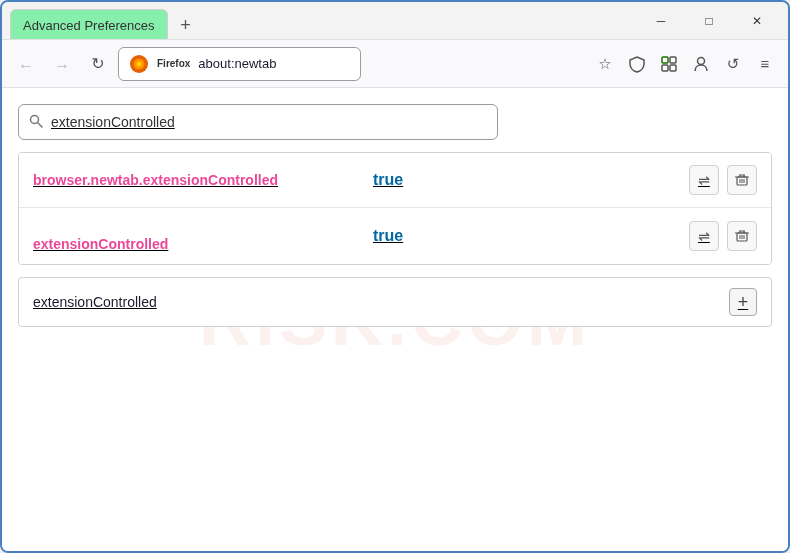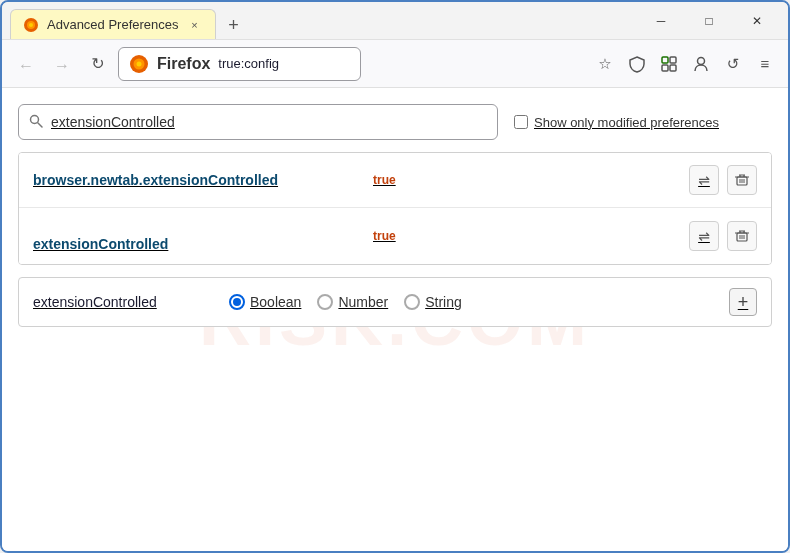--- a/index.html
+++ b/index.html
@@ -25,31 +25,32 @@
       border-bottom: 1px solid #e0e0e0;
       gap: 0;
     }
     .tab-strip {
       display: flex;
       align-items: flex-end;
       height: 100%;
       flex: 1;
     }
     .tab-active {
-      background: #fef9c3;
+      background: #86efac;
       border: 1px solid #d0d0d0;
       border-bottom: none;
       border-radius: 6px 6px 0 0;
       padding: 0 12px;
       height: 30px;
       display: flex;
       align-items: center;
       gap: 8px;
       font-size: 13px;
       color: #333;
+      flex-direction: column;
     }
     .tab-close {
       width: 16px;
       height: 16px;
       border-radius: 50%;
       display: flex;
       align-items: center;
       justify-content: center;
       font-size: 11px;
       color: #555;
@@ -112,21 +113,21 @@
       background: white;
       border: 1.5px solid #9b9ba0;
       border-radius: 6px;
       padding: 0 10px;
       height: 34px;
       gap: 8px;
       flex: 1;
       max-width: 400px;
     }
     .address-label {
-      font-size: 16px;
+      font-size: 10px;
       font-weight: 600;
       color: #333;
       text-align: center;
     }
     .address-url {
       font-size: 13px;
       color: #1a1a2e;
     }
     .spacer { flex: 1; }
     .toolbar-icons {
@@ -232,27 +233,27 @@
       display: flex;
       align-items: center;
       padding: 12px 14px;
       border-bottom: 1px solid #e8e8e8;
       background: white;
     }
     .result-row:last-child { border-bottom: none; }
     .pref-name {
       font-size: 14px;
       font-weight: 700;
-      color: #0c4a6e;
+      color: #ec4899;
       min-width: 340px;
     }
     .pref-value {
-      font-size: 12px;
+      font-size: 16px;
       font-weight: 700;
-      color: #c2410c;
+      color: #0369a1;
       flex: 1;
     }
     .row-actions {
       display: flex;
       align-items: center;
       gap: 8px;
       margin-left: auto;
     }
     .action-btn {
       width: 30px;
@@ -362,21 +363,21 @@
   <div class="nav-icon-btn">↻</div>
 
   <div class="address-bar">
 
     <svg width="20" height="20" viewBox="0 0 20 20">
       <circle cx="10" cy="10" r="9" fill="#e66000"></circle>
       <circle cx="10" cy="10" r="5.5" fill="#ff9400"></circle>
       <circle cx="10" cy="10" r="2.5" fill="#ffcc00"></circle>
     </svg>
     <span class="address-label">Firefox</span>
-    <span class="address-url">true:config</span>
+    <span class="address-url">about:newtab</span>
   </div>
 
   <div class="spacer"></div>
 
   <div class="toolbar-icons">
     <div class="toolbar-icon-btn">☆</div>
     <div class="toolbar-icon-btn">
       <svg width="18" height="18" viewBox="0 0 18 18">
         <path d="M9 2 L16 5 L16 9 C16 13 12.5 16 9 17 C5.5 16 2 13 2 9 L2 5 Z" fill="none" stroke="#555" stroke-width="1.5"></path>
       </svg>
@@ -408,24 +409,20 @@
     <div class="search-row">
       <div class="pref-search">
         <span class="search-icon-wrap">
           <svg width="14" height="14" viewBox="0 0 14 14">
             <circle cx="5.5" cy="5.5" r="4" fill="none" stroke="#777" stroke-width="1.5"></circle>
             <line x1="9" y1="9" x2="13" y2="13" stroke="#777" stroke-width="1.5" stroke-linecap="round"></line>
           </svg>
         </span>
         <input type="text" value="extensionControlled" style="">
       </div>
-      <label class="show-modified-label">
-        <input type="checkbox" style="">
-        <span>Show only modified preferences</span>
-      </label>
     </div>
 
     <div class="results-table">
 
       <div class="result-row">
         <span class="pref-name">browser.newtab.extensionControlled</span>
         <span class="pref-value">true</span>
         <div class="row-actions">
           <div class="action-btn">
             <span style="font-size:14px">⇌</span>
@@ -466,33 +463,16 @@
               <line x1="7" y1="6" x2="7" y2="10" stroke="#555" stroke-width="1"></line>
               <line x1="9" y1="6" x2="9" y2="10" stroke="#555" stroke-width="1"></line>
             </svg>
           </div>
         </div>
       </div>
     </div>
 
     <div class="add-row">
       <span class="add-pref-name">extensionControlled</span>
-      <div class="type-selector">
-
-        <label class="radio-option">
-          <div class="radio-circle selected"></div>
-          <span>Boolean</span>
-        </label>
-
-        <label class="radio-option">
-          <div class="radio-circle unselected"></div>
-          <span>Number</span>
-        </label>
-
-        <label class="radio-option">
-          <div class="radio-circle unselected"></div>
-          <span>String</span>
-        </label>
-      </div>
       <div class="add-plus-btn">+</div>
     </div>
   </div>
 </div>
 
 </body></html>

